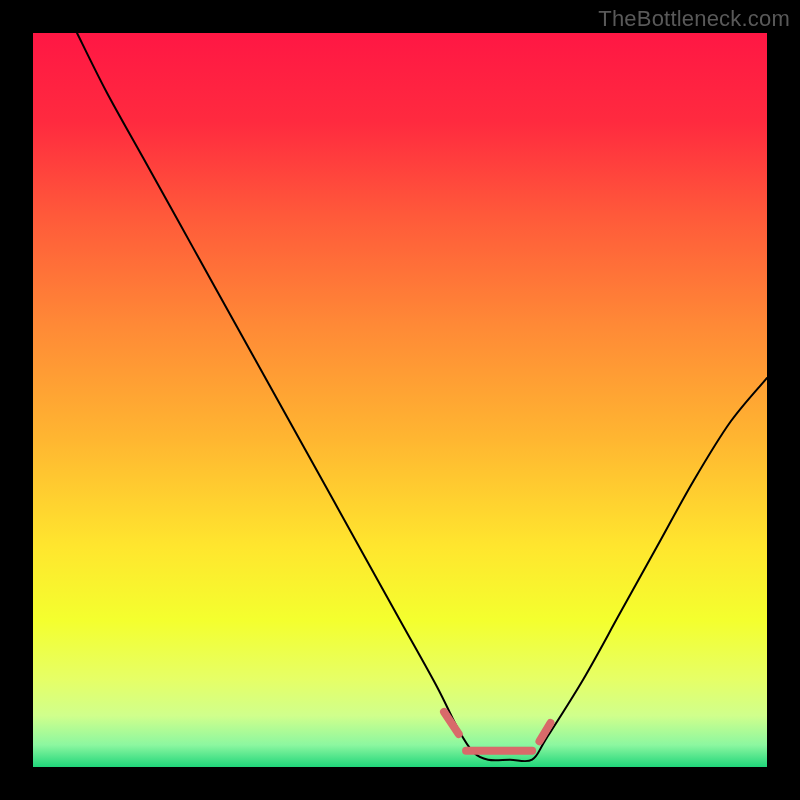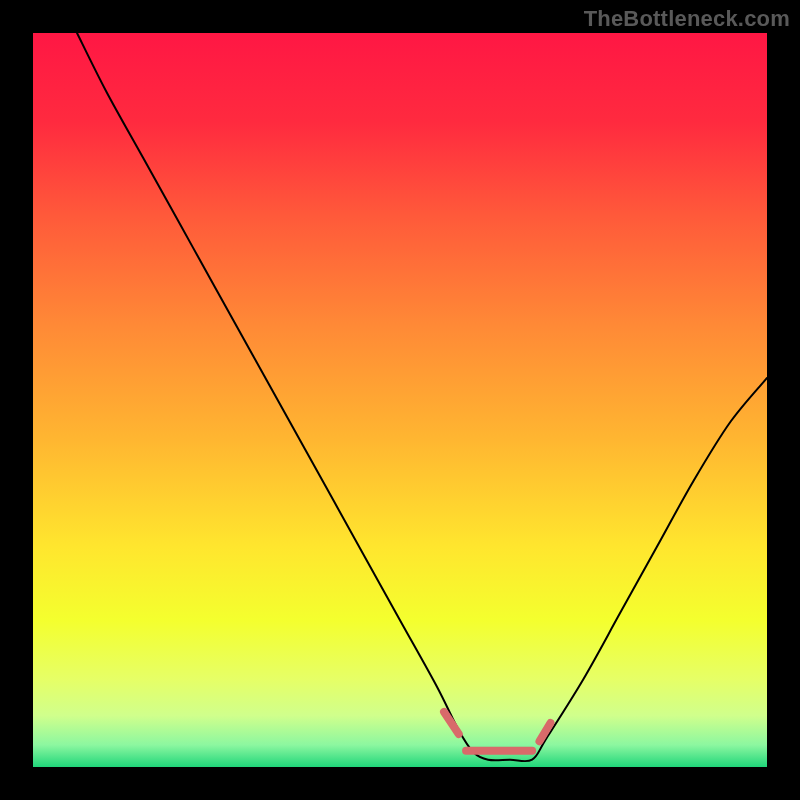--- a/index.html
+++ b/index.html
@@ -10,21 +10,21 @@
     position: relative;
     font-family: Arial, sans-serif;
     overflow: hidden;
   }
   .watermark {
     position: absolute;
     top: 6px;
     right: 10px;
     color: #595959;
     font-size: 22px;
-    font-weight: 700;
+    font-weight: 400;
     z-index: 5;
     letter-spacing: 0.2px;
   }
   .plot-area {
     position: absolute;
     left: 33px;
     top: 33px;
     width: 734px;
     height: 734px;
     overflow: hidden;

